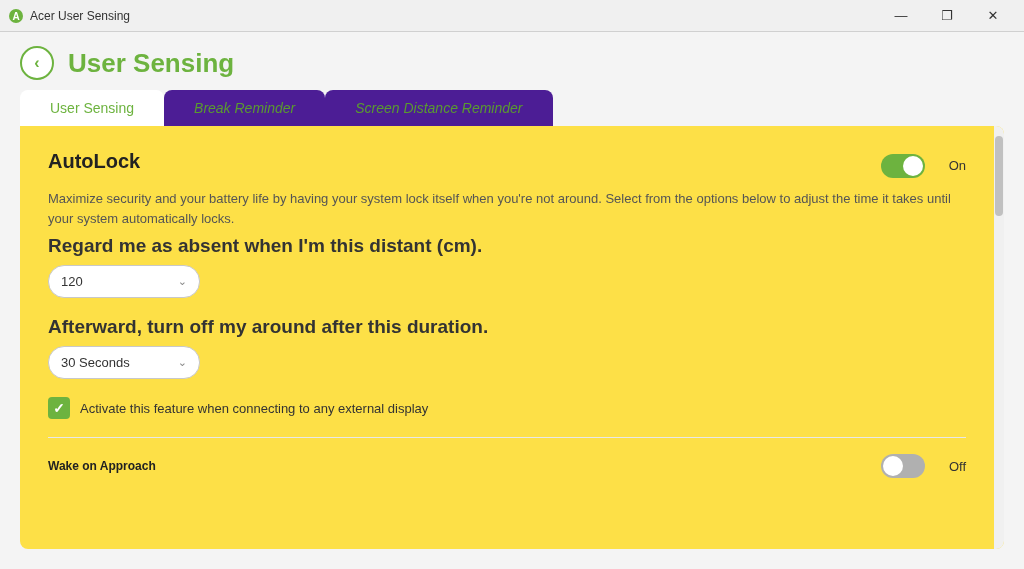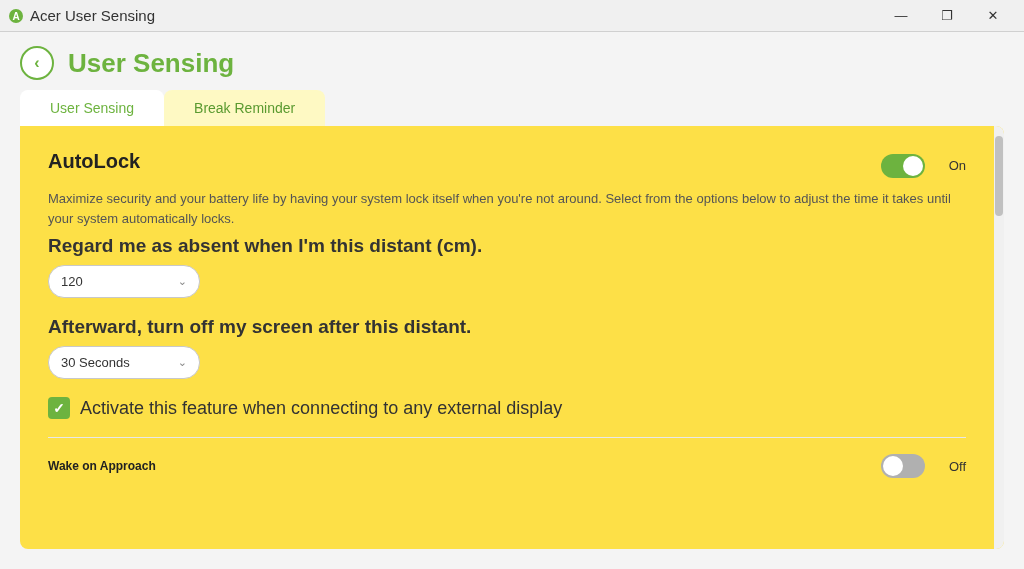--- a/index.html
+++ b/index.html
@@ -23,21 +23,21 @@
     .title-bar-left {
       display: flex;
       align-items: center;
       gap: 6px;
     }
     .title-bar-icon {
       width: 16px;
       height: 16px;
     }
     .title-bar-title {
-      font-size: 15px;
+      font-size: 12px;
       color: #333;
       text-align: right;
     }
     .title-bar-controls {
       display: flex;
       gap: 0;
     }
     .title-bar-btn {
       width: 46px;
       height: 32px;
@@ -99,22 +99,23 @@
       background: transparent;
       border: none;
       color: #555;
     }
     .tab.active {
       background: white;
       color: #6db33f;
       font-weight: 500;
     }
     .tab.light-green {
-      background: #fef9c3;
+      background: #4c1d95;
       color: #5a9a30;
+      font-style: italic;
     }
 
     .content-area {
       flex: 1;
       background: #fde047;
       margin: 0 20px 20px 20px;
       border-radius: 0 8px 8px 8px;
       overflow: hidden;
       display: flex;
     }
@@ -246,21 +247,21 @@
       justify-content: center;
       cursor: pointer;
       flex-shrink: 0;
     }
     .checkbox-check {
       color: white;
       font-size: 14px;
       font-weight: bold;
     }
     .checkbox-text {
-      font-size: 18px;
+      font-size: 13px;
       color: #333;
     }
 
     .divider {
       border: none;
       border-top: 1px solid #e8e8e8;
       margin: 8px 0 16px 0;
     }
 
     .section2-title {
@@ -290,20 +291,21 @@
 <div class="app-container">
 
   <div class="app-header">
     <div class="back-btn">‹</div>
     <span class="app-title">User Sensing</span>
   </div>
 
   <div class="tabs-bar">
     <button class="tab active">User Sensing</button>
     <button class="tab light-green">Break Reminder</button>
+    <button class="tab light-green">Screen Distance Reminder</button>
   </div>
 
   <div class="content-area">
     <div class="scroll-content">
 
       <div class="section-header-row">
         <span class="section-title">AutoLock</span>
         <div class="toggle-container">
           <div class="toggle on">
             <div class="toggle-knob"></div>
@@ -313,21 +315,21 @@
       </div>
 
       <p class="section-desc">Maximize security and your battery life by having your system lock itself when you're not around. Select from the options below to adjust the time it takes until your system automatically locks.</p>
 
       <div class="field-label">Regard me as absent when I'm this distant (cm).</div>
       <div class="dropdown">
         <span>120</span>
         <span class="dropdown-arrow">⌄</span>
       </div>
 
-      <div class="field-label">Afterward, turn off my screen after this distant.</div>
+      <div class="field-label">Afterward, turn off my around after this duration.</div>
       <div class="dropdown">
         <span>30 Seconds</span>
         <span class="dropdown-arrow">⌄</span>
       </div>
 
       <div class="checkbox-row">
         <div class="checkbox">
           <span class="checkbox-check">✓</span>
         </div>
         <span class="checkbox-text">Activate this feature when connecting to any external display</span>

